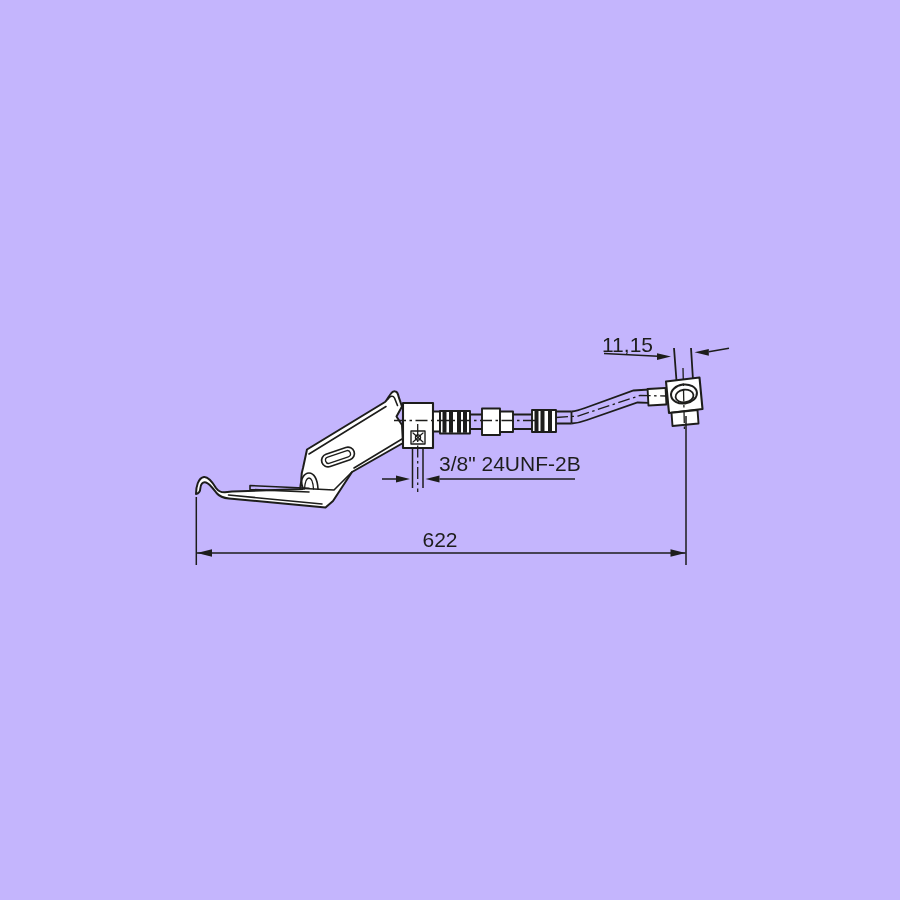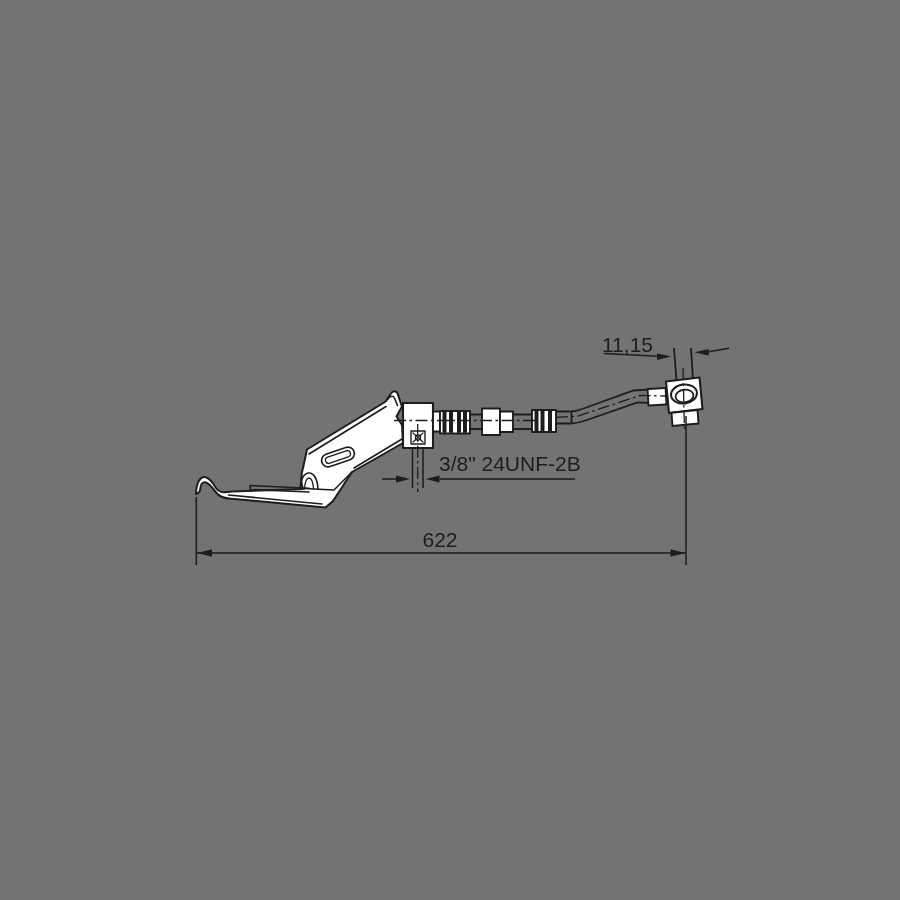--- a/index.html
+++ b/index.html
@@ -4,21 +4,21 @@
 <style>
   html, body {
     margin: 0;
     padding: 0;
     background: #ffffff;
   }
   #stage {
     position: relative;
     width: 900px;
     height: 900px;
-    background: #737373;
+    background: #c4b5fd;
     overflow: hidden;
   }
   svg {
     position: absolute;
     left: 0;
     top: 0;
   }
   .dim-text {
     font-family: "Liberation Sans", "DejaVu Sans", sans-serif;
     font-size: 21px;

